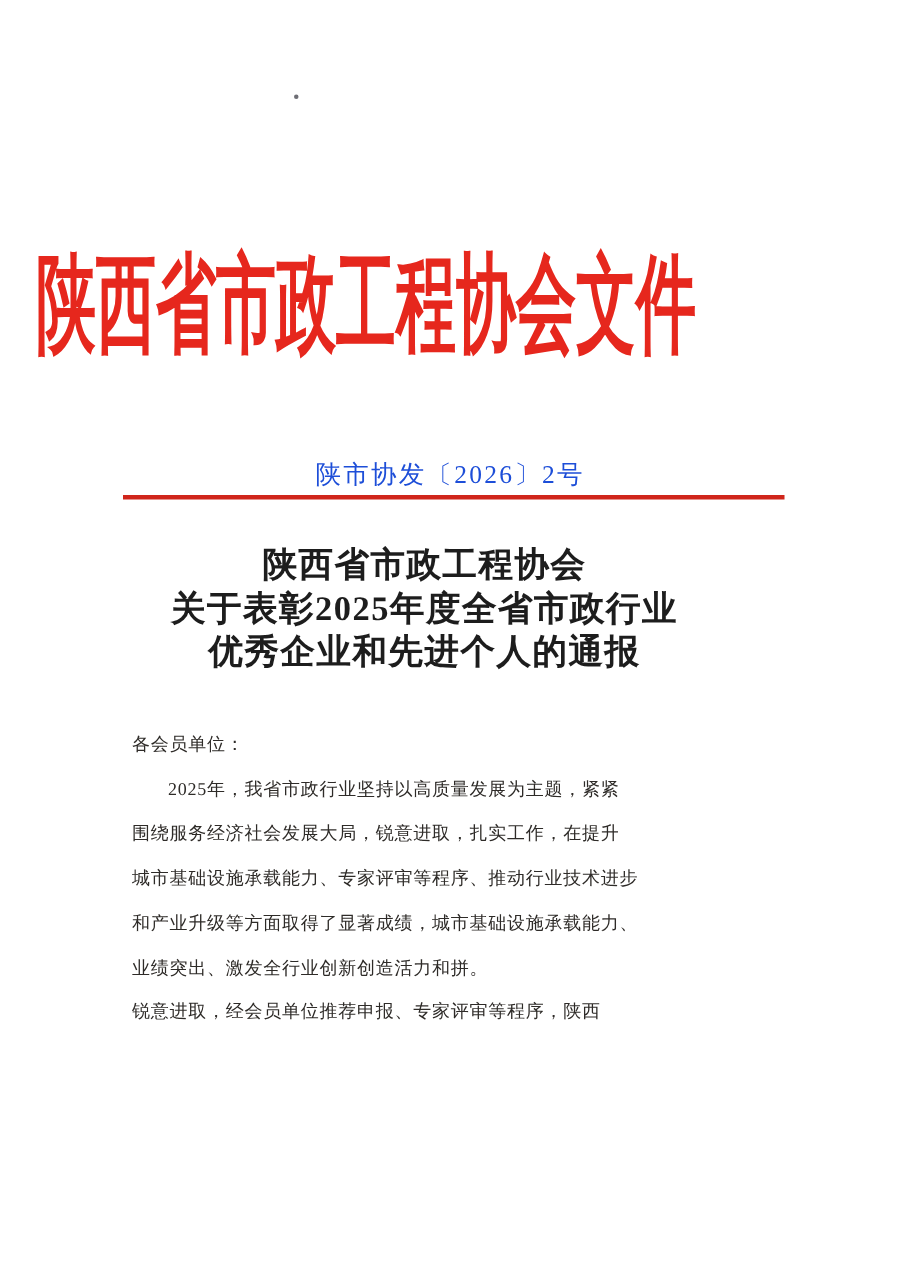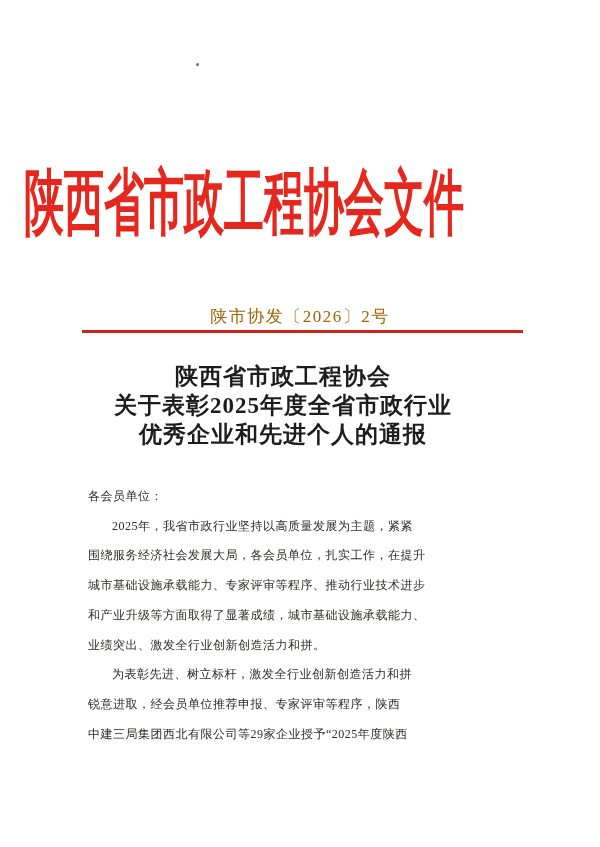--- a/index.html
+++ b/index.html
@@ -29,21 +29,21 @@
     letter-spacing:0px;
     transform:scaleY(1.8); transform-origin:top center;
     white-space:nowrap;
   }
 
   
   .doc-number {
     position:absolute; top:306px; left:0; width:600px;
     text-align:center;
     font-size:17px; line-height:22px;
-    color:#a16207;
+    color:#1d4ed8;
     letter-spacing:1.5px;
     white-space:nowrap;
   }
 
   
   .red-rule {
     position:absolute; top:330px; left:82px;
     width:441px; height:3px;
     background:#d0251b;
   }
@@ -89,23 +89,21 @@
   <div class="heading">
     <div class="heading-line">陕西省市政工程协会</div>
     <div class="heading-line">关于表彰2025年度全省市政行业</div>
     <div class="heading-line">优秀企业和先进个人的通报</div>
   </div>
 
   <div class="doc-body">
     <div class="body-line">各会员单位：</div>
 
     <div class="body-line pindent">2025年，我省市政行业坚持以高质量发展为主题，紧紧</div>
-    <div class="body-line">围绕服务经济社会发展大局，各会员单位，扎实工作，在提升</div>
+    <div class="body-line">围绕服务经济社会发展大局，锐意进取，扎实工作，在提升</div>
     <div class="body-line">城市基础设施承载能力、专家评审等程序、推动行业技术进步</div>
     <div class="body-line">和产业升级等方面取得了显著成绩，城市基础设施承载能力、</div>
     <div class="body-line">业绩突出、激发全行业创新创造活力和拼。</div>
 
-    <div class="body-line pindent">为表彰先进、树立标杆，激发全行业创新创造活力和拼</div>
     <div class="body-line">锐意进取，经会员单位推荐申报、专家评审等程序，陕西</div>
-    <div class="body-line">中建三局集团西北有限公司等29家企业授予“2025年度陕西</div>
   </div>
 
 </div>
 
 </body></html>

